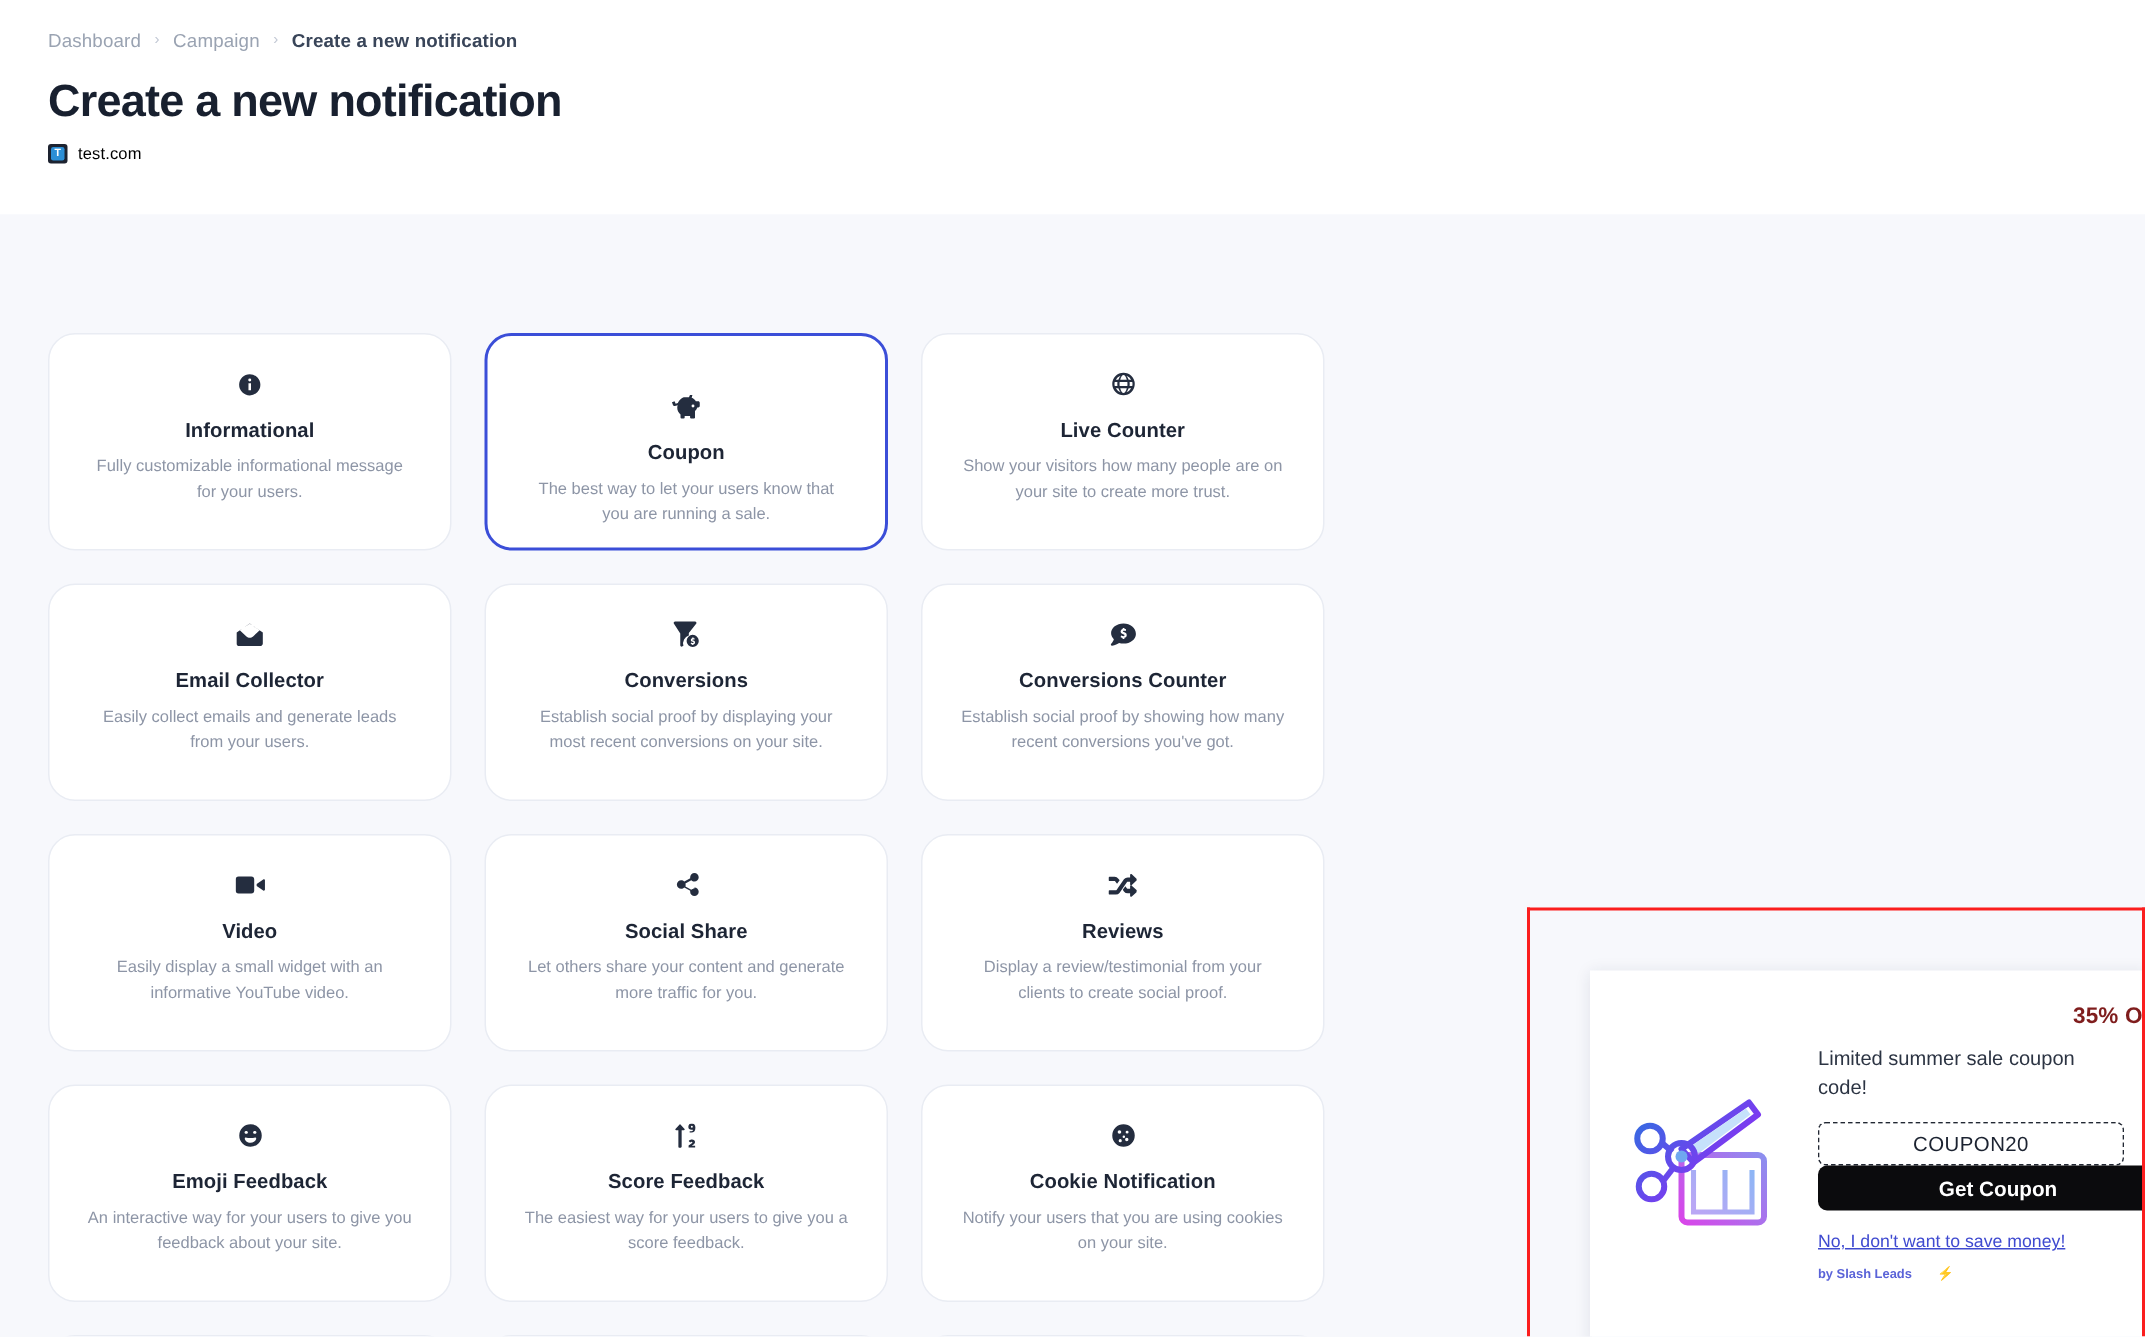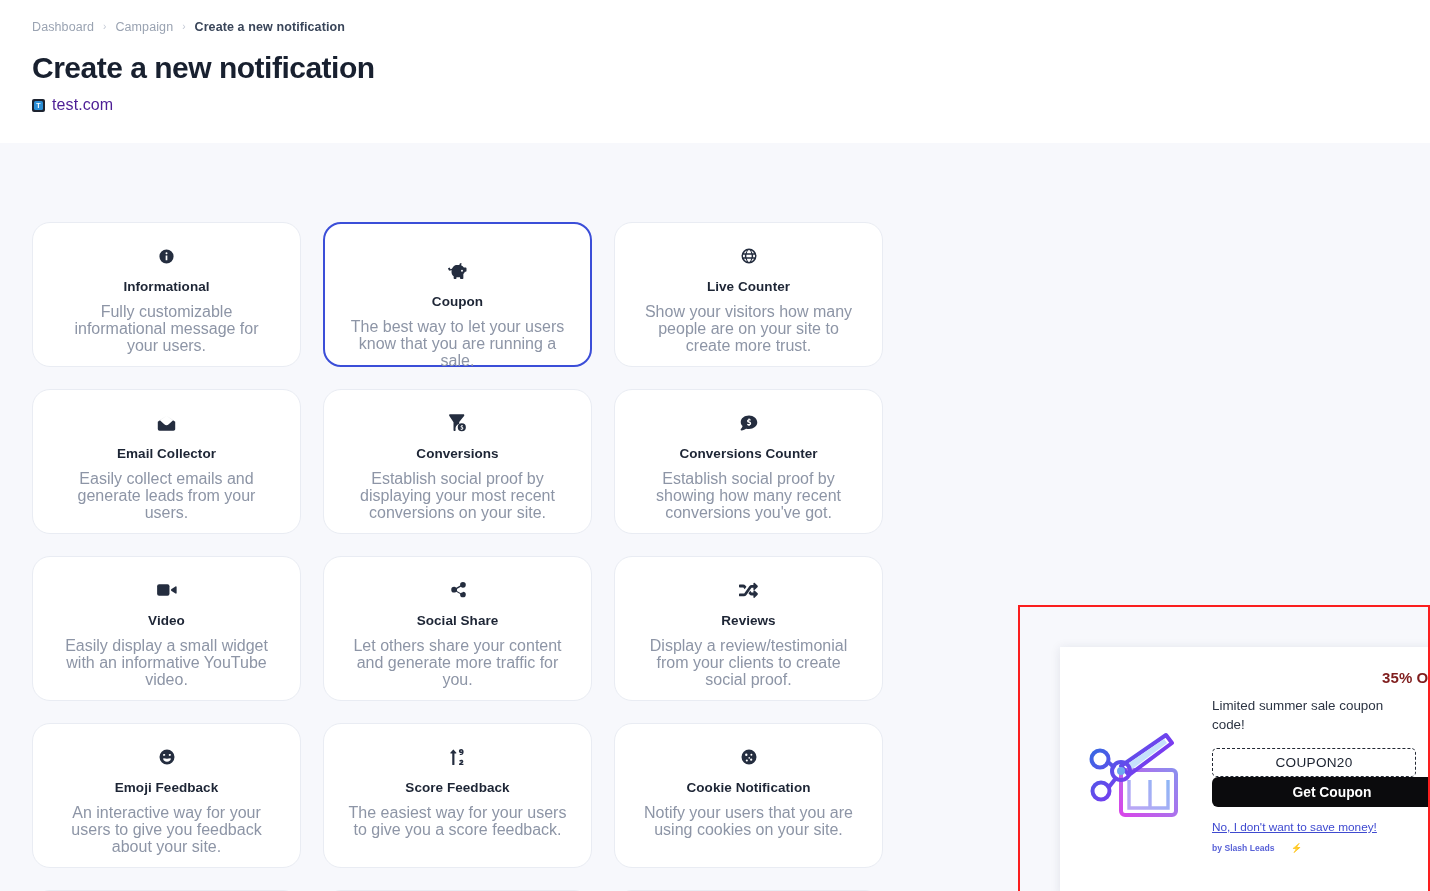--- a/index.html
+++ b/index.html
@@ -70,22 +70,22 @@
     background: #2c8fd6;
     color: #fff;
     font-style: normal;
     font-size: 7px;
     line-height: 9px;
     text-align: center;
     font-weight: 700;
     font-family: "Liberation Sans", sans-serif;
   }
   .site-name {
-    font-size: 16px;
-    color: #4c1d95;
+    font-size: 11px;
+    color: #000000;
     letter-spacing: .1px;
   }
 
   
   .body-area {
     position: absolute;
     top: 143px;
     left: 0;
     right: 0;
     bottom: 0;
@@ -124,21 +124,21 @@
   .card-icon svg { display: block; }
   .card-title {
     margin-top: 12px;
     font-size: 13.5px;
     font-weight: 700;
     color: #1d2535;
     letter-spacing: .05px;
   }
   .card-desc {
     margin-top: 9px;
-    font-size: 16px;
+    font-size: 11px;
     line-height: 17px;
     color: #8d95a6;
     padding: 0 4px;
   }
 
   
   .preview-frame {
     position: absolute;
     left: 1018px;
     top: 605px;

